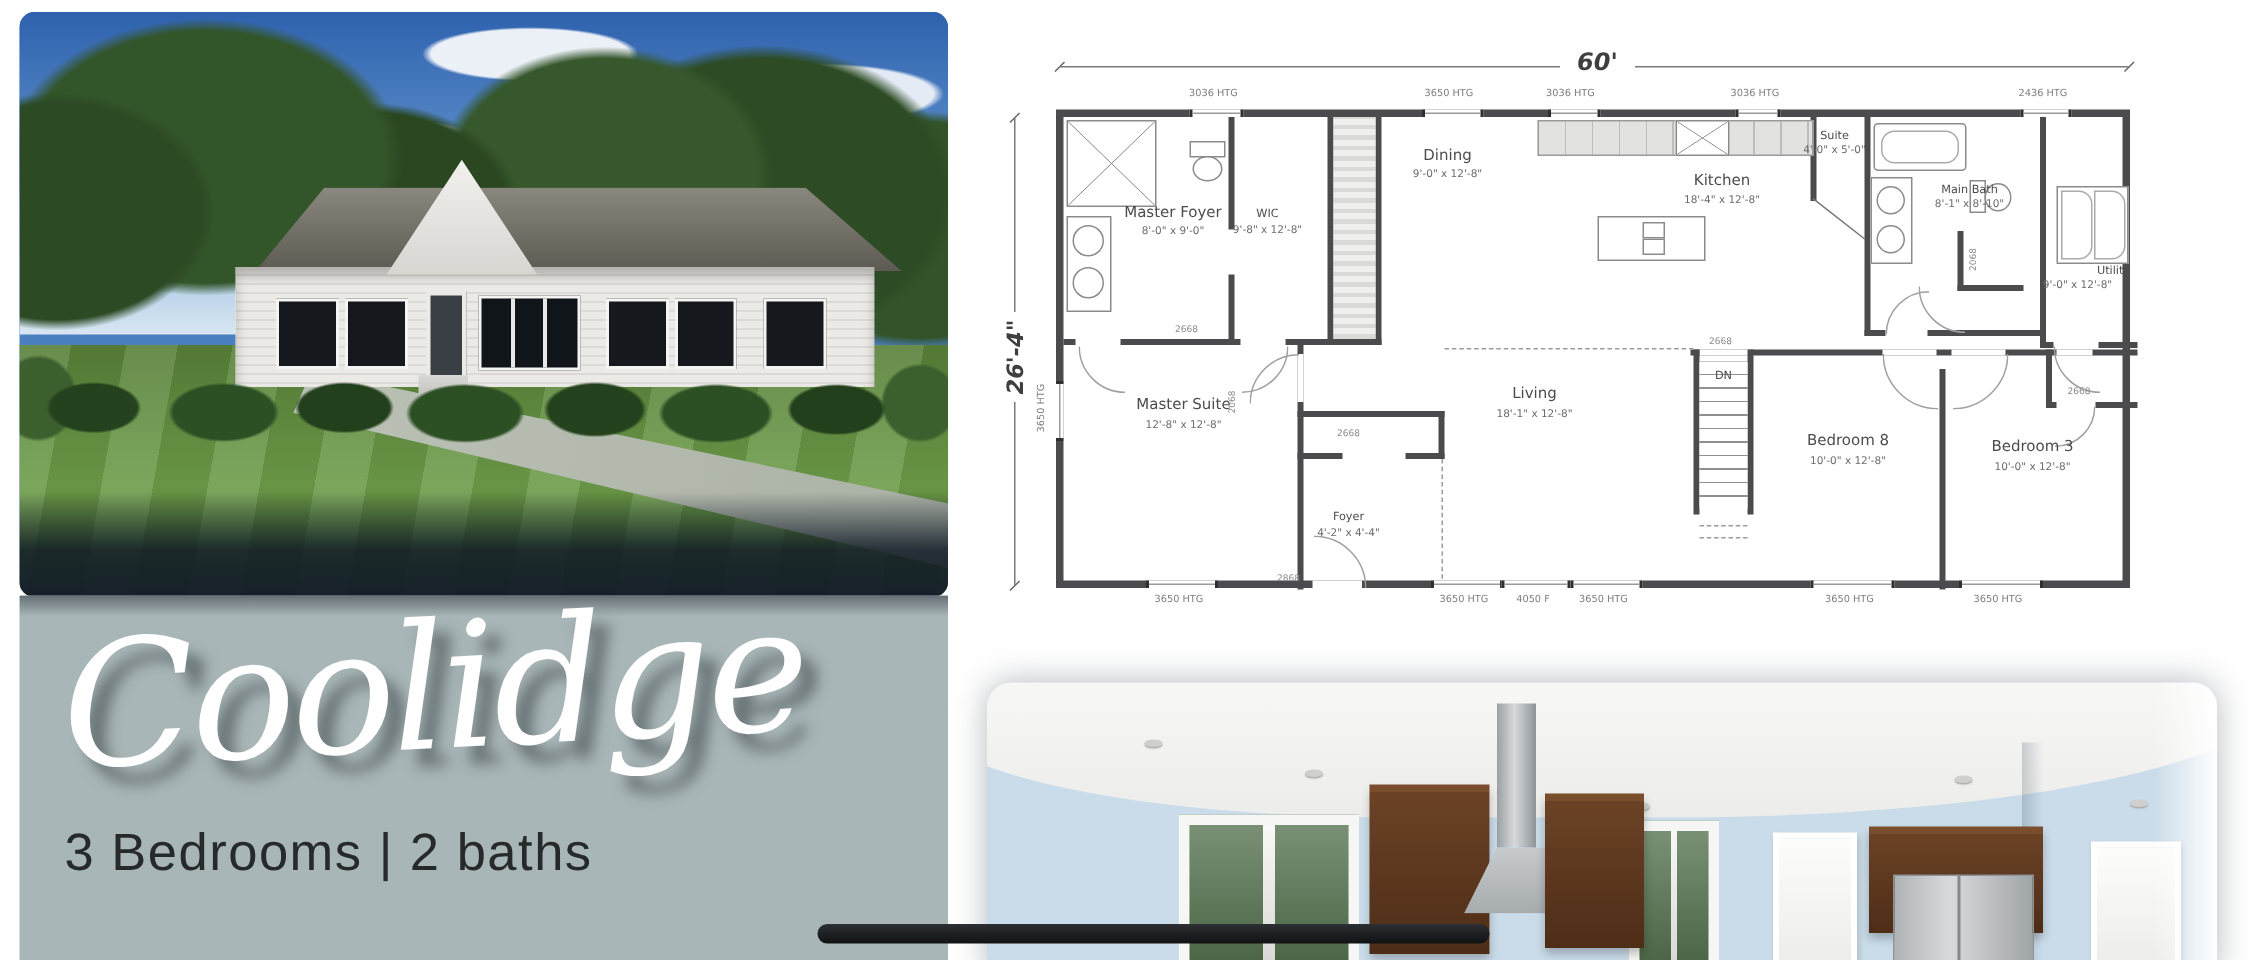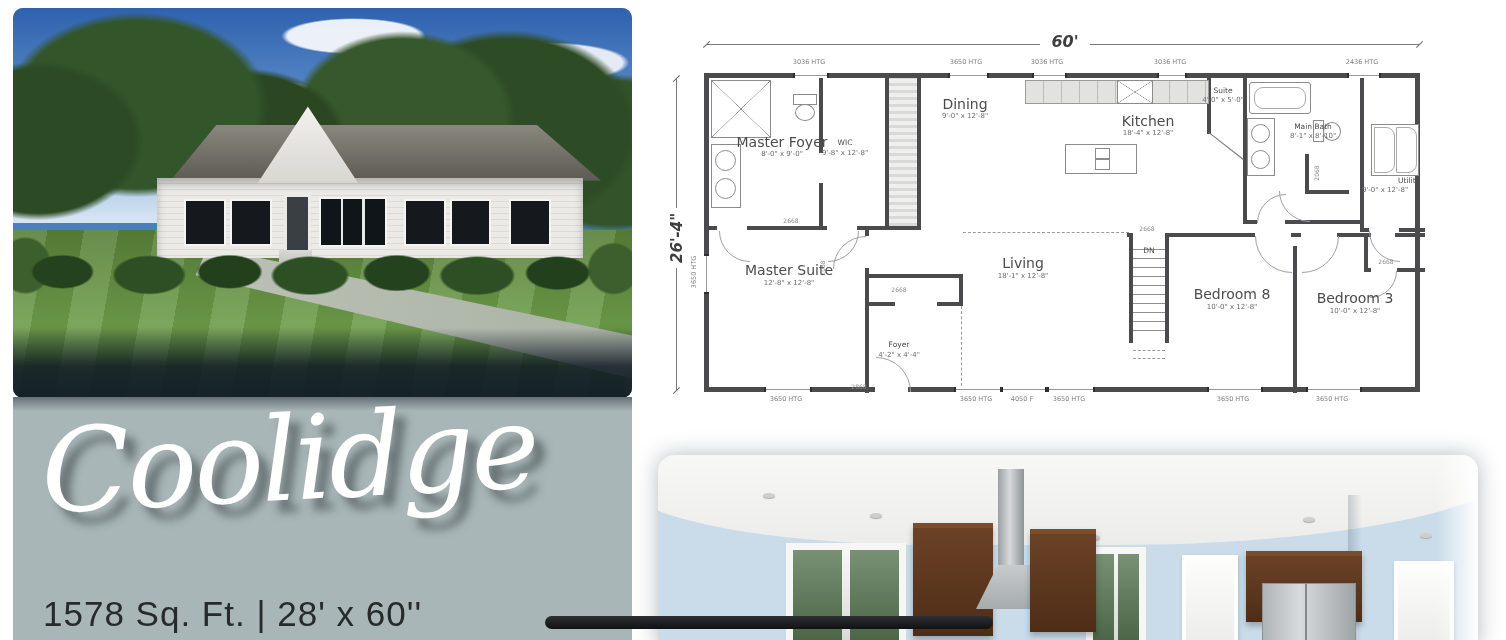--- a/index.html
+++ b/index.html
@@ -79,21 +79,21 @@
   
   #divider-bar{left:545px;top:616px;width:448px;height:13px;border-radius:7px;
     background:linear-gradient(#2c2f33,#101214);z-index:30;}
 
   
   #plan{left:704px;top:73px;width:716px;height:319px;border:5px solid #4b4b4d;box-sizing:border-box;background:#fff;}
   .w{position:absolute;background:#4b4b4d;}
   .gap{position:absolute;background:#ffffff;}
   .lbl{position:absolute;transform:translate(-50%,-50%);font-family:"DejaVu Sans",sans-serif;
        color:#4c4c4c;white-space:nowrap;text-align:center;z-index:5;}
-  .room-name{font-size:14px;}
+  .room-name{font-size:10px;}
   .room-name.sm{font-size:7.5px;}
   .room-dims{font-size:7px;color:#6b6b6b;}
   .door-lbl{font-size:6px;color:#8a8a8a;}
   .win-lbl{position:absolute;transform:translate(-50%,-50%);font-family:"DejaVu Sans",sans-serif;
        font-size:6.5px;color:#7d7d7d;white-space:nowrap;z-index:5;}
   .rot{transform:translate(-50%,-50%) rotate(-90deg);}
   .window{position:absolute;background:#fff;z-index:4;}
   .window.h{border-left:2px solid #2f2f31;border-right:2px solid #2f2f31;}
   .window.h::after{content:"";position:absolute;left:0;top:2px;width:100%;height:1px;background:#9a9a9a;}
   .window.v{border-top:2px solid #2f2f31;border-bottom:2px solid #2f2f31;}
@@ -164,21 +164,21 @@
       <div class="abs hp-win hp-shutter" style="left:57%;"></div>
       <div class="abs hp-win hp-shutter" style="left:67%;"></div>
       <div class="abs hp-win hp-shutter" style="left:80%;"></div>
     </div>
     <div class="abs" id="hp-bushes"></div>
     <div class="abs" id="hp-darkband"></div>
   </div>
 
   <div class="abs" id="info-panel">
     <div class="abs" id="model-name">Coolidge</div>
-    <div class="abs spec-line" id="spec2">1578 Sq. Ft. | 28' x 60''</div>
+    <div class="abs spec-line" id="spec1">3 Bedrooms | 2 baths</div>
   </div>
 
   <div class="abs" id="divider-bar"></div>
 
   <div class="dimline" style="left:706px;top:44px;width:334px;height:1px;"></div>
   <div class="dimline" style="left:1090px;top:44px;width:330px;height:1px;"></div>
   <div class="tick" style="left:706px;top:40px;"></div>
   <div class="tick" style="left:1419px;top:40px;"></div>
   <div class="dim-lbl" id="dim-width-lbl" style="left:1065px;top:41px;">60'</div>
 

